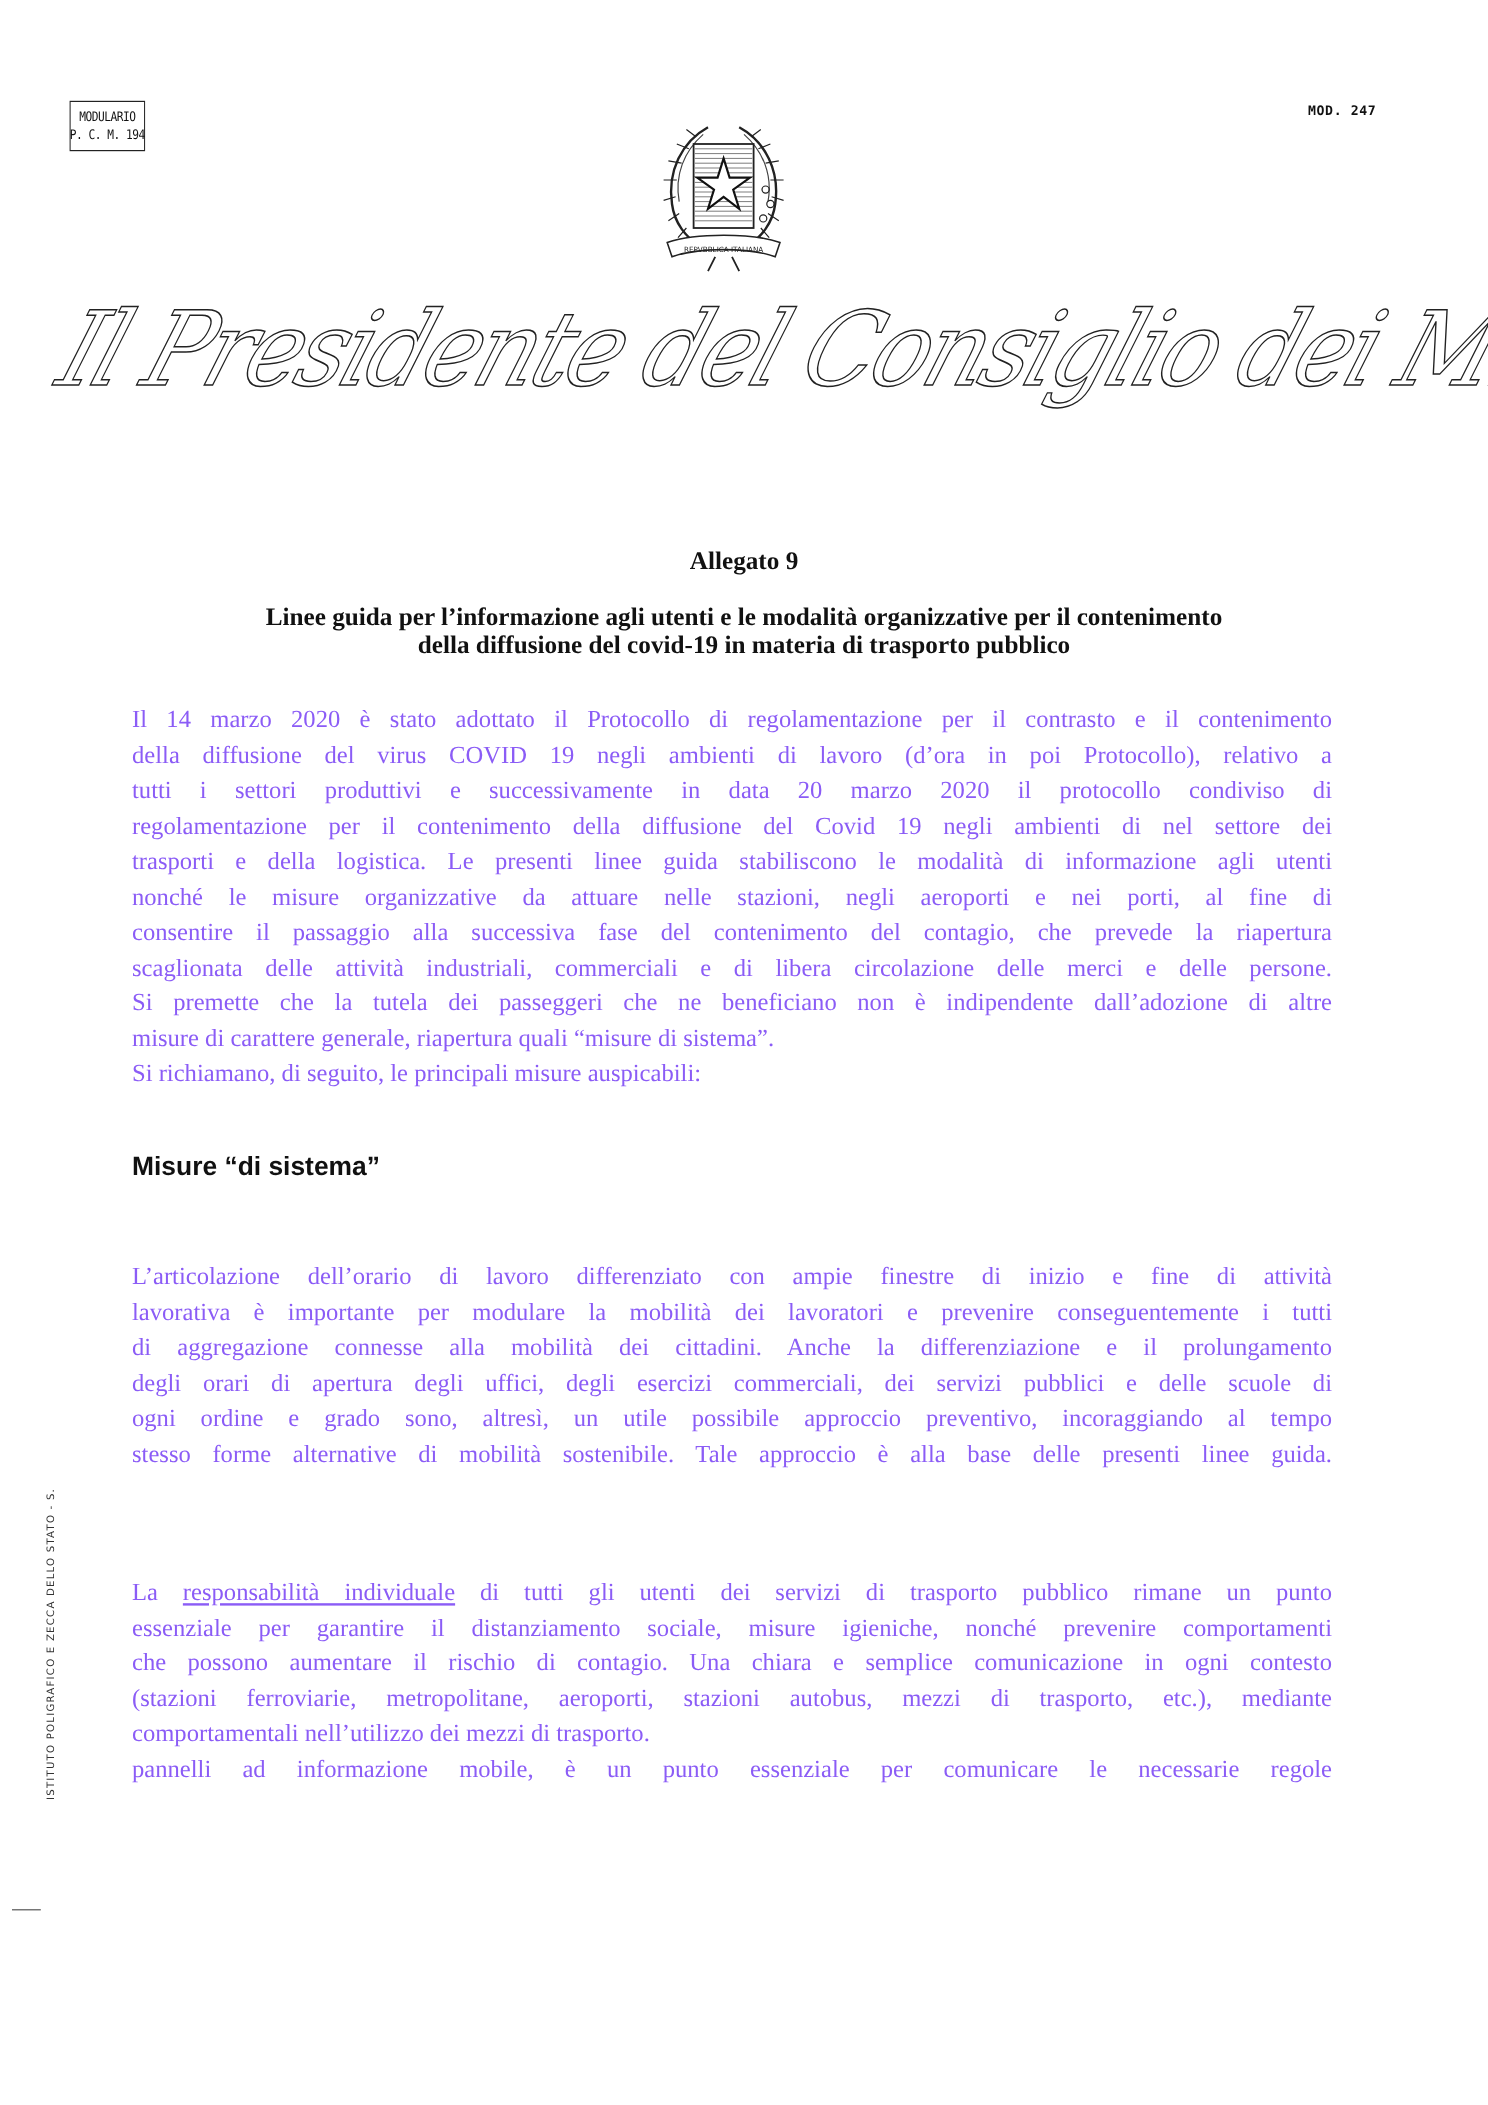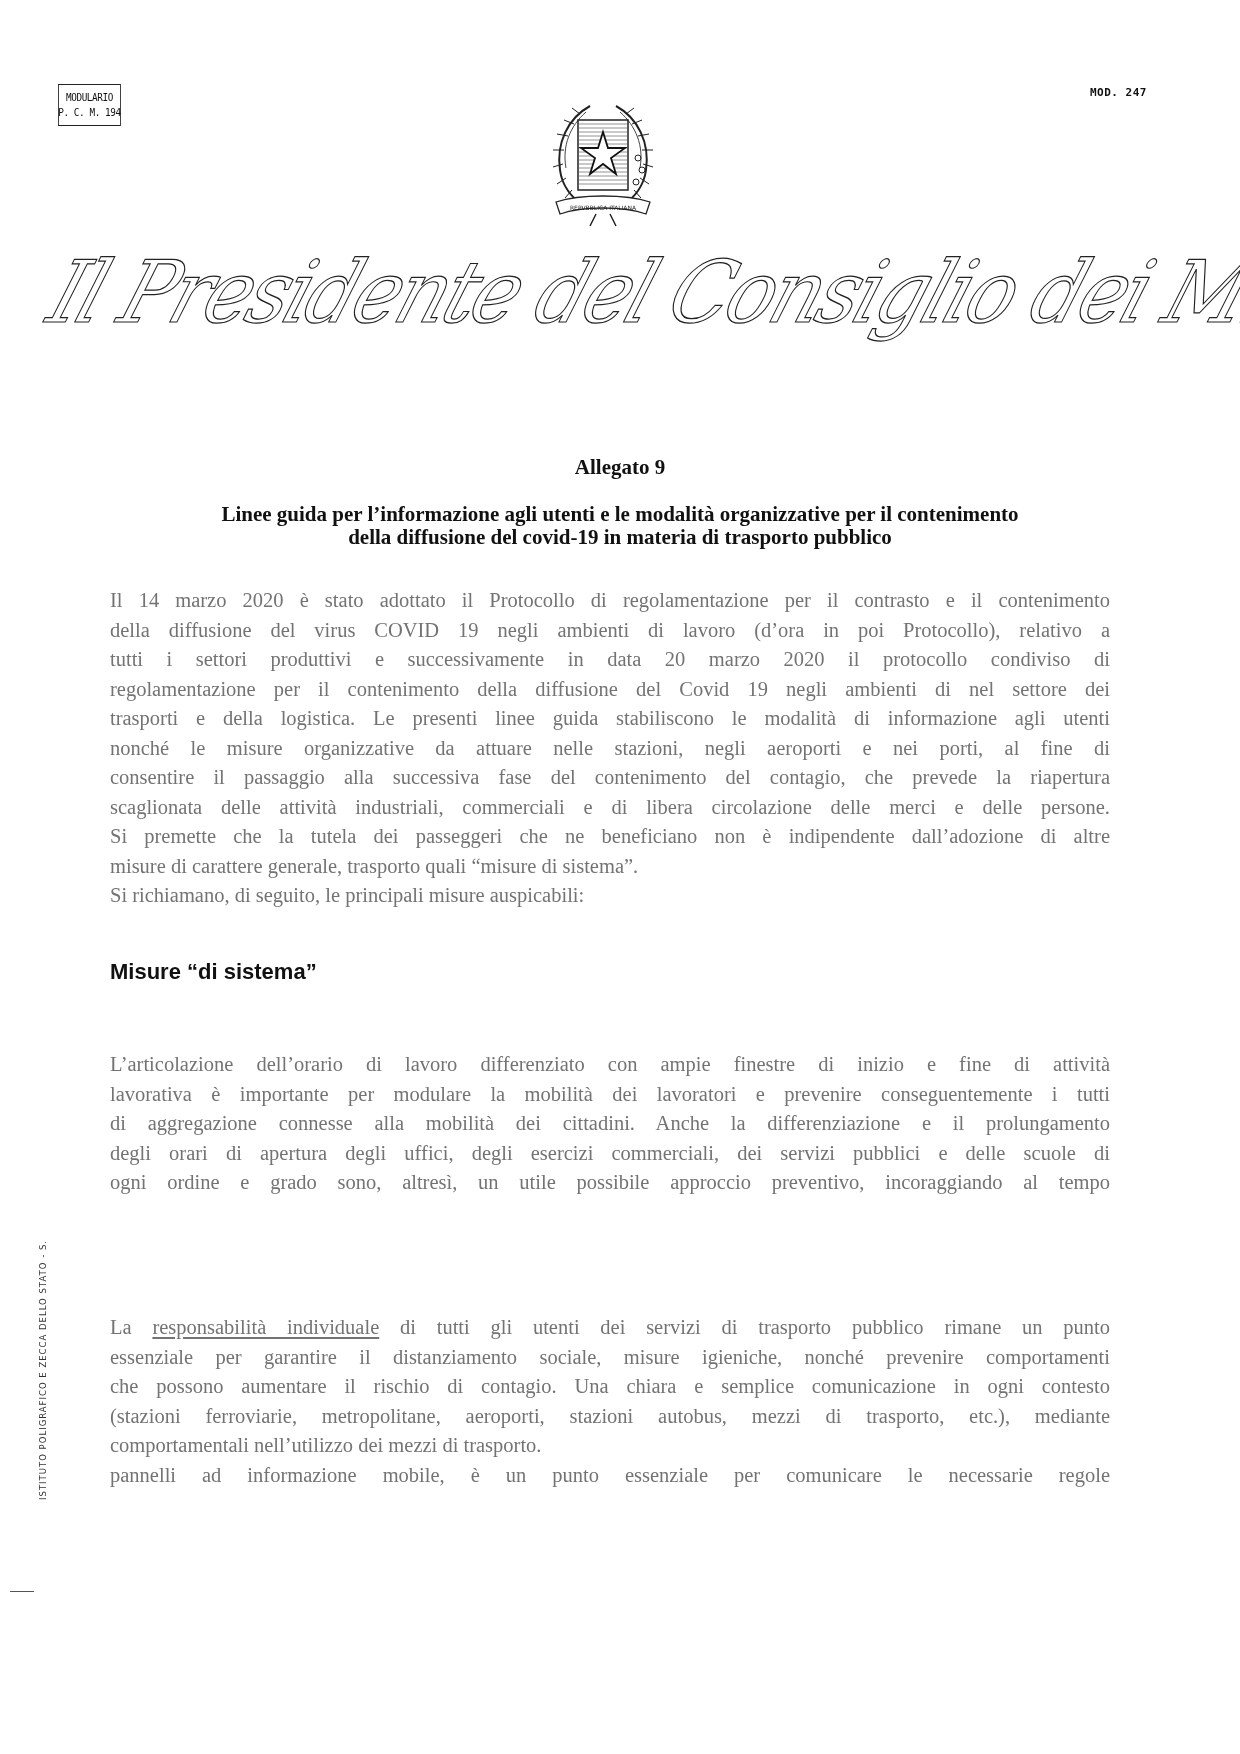--- a/index.html
+++ b/index.html
@@ -35,21 +35,21 @@
     left: 0; width: 1240px; text-align: center;
     font-family: "Liberation Serif", serif; font-weight: bold; font-size: 21px; color: #111;
   }
   .annex-title { top: 455px; }
   .title-line1 { top: 490px; margin-top: 12px; }
   .title-line2 { top: 525px; }
 
   .para {
     left: 110px; width: 1000px;
     font-family: "Liberation Serif", serif; font-size: 20.5px; line-height: 29.5px;
-    text-align: justify; color: #737373;
+    text-align: justify; color: #8b5cf6;
   }
   .para .line { display: block; white-space: nowrap; text-align-last: justify; }
   .para .line.last { text-align-last: left; }
   .p1 { top: 586px; }
   .section-heading {
     left: 110px; top: 959px;
     font-family: Liberation Sans, sans-serif; font-weight: bold; font-size: 22px;
   }
   .p2 { top: 1050px; }
   .p3 { top: 1313px; }
@@ -130,32 +130,33 @@
 <div class="abs para p1">
   <span class="line">Il 14 marzo 2020 è stato adottato il Protocollo di regolamentazione per il contrasto e il contenimento</span>
   <span class="line">della diffusione del virus COVID 19 negli ambienti di lavoro (d’ora in poi Protocollo), relativo a</span>
   <span class="line">tutti i settori produttivi e successivamente in data 20 marzo 2020 il protocollo condiviso di</span>
   <span class="line">regolamentazione per il contenimento della diffusione del Covid 19 negli ambienti di nel settore dei</span>
   <span class="line">trasporti e della logistica. Le presenti linee guida stabiliscono le modalità di informazione agli utenti</span>
   <span class="line">nonché le misure organizzative da attuare nelle stazioni, negli aeroporti e nei porti, al fine di</span>
   <span class="line">consentire il passaggio alla successiva fase del contenimento del contagio, che prevede la riapertura</span>
   <span class="line">scaglionata delle attività industriali, commerciali e di libera circolazione delle merci e delle persone.</span>
   <span class="line">Si premette che la tutela dei passeggeri che ne beneficiano non è indipendente dall’adozione di altre</span>
-  <span class="line last">misure di carattere generale, trasporto quali “misure di sistema”.</span>
+  <span class="line last">misure di carattere generale, riapertura quali “misure di sistema”.</span>
   <span class="line last">Si richiamano, di seguito, le principali misure auspicabili:</span>
 </div>
 
 <div class="abs section-heading">Misure “di sistema”</div>
 
 <div class="abs para p2">
   <span class="line">L’articolazione dell’orario di lavoro differenziato con ampie finestre di inizio e fine di attività</span>
   <span class="line">lavorativa è importante per modulare la mobilità dei lavoratori e prevenire conseguentemente i tutti</span>
   <span class="line">di aggregazione connesse alla mobilità dei cittadini. Anche la differenziazione e il prolungamento</span>
   <span class="line">degli orari di apertura degli uffici, degli esercizi commerciali, dei servizi pubblici e delle scuole di</span>
   <span class="line">ogni ordine e grado sono, altresì, un utile possibile approccio preventivo, incoraggiando al tempo</span>
+  <span class="line">stesso forme alternative di mobilità sostenibile.  Tale approccio è alla base delle presenti linee guida.</span>
 </div>
 
 <div class="abs para p3">
   <span class="line"><span>La </span><span class="underline">responsabilità individuale</span><span> di tutti gli utenti dei servizi di trasporto pubblico rimane un punto</span></span>
   <span class="line">essenziale per garantire il distanziamento sociale, misure igieniche, nonché prevenire comportamenti</span>
   <span class="line">che possono aumentare il rischio di contagio. Una chiara e semplice comunicazione in ogni contesto</span>
   <span class="line">(stazioni ferroviarie, metropolitane, aeroporti, stazioni autobus, mezzi di trasporto, etc.), mediante</span>
   <span class="line last">comportamentali nell’utilizzo dei mezzi di trasporto.</span>
   <span class="line">pannelli ad informazione mobile, è un punto essenziale per comunicare le necessarie regole</span>
 </div>

